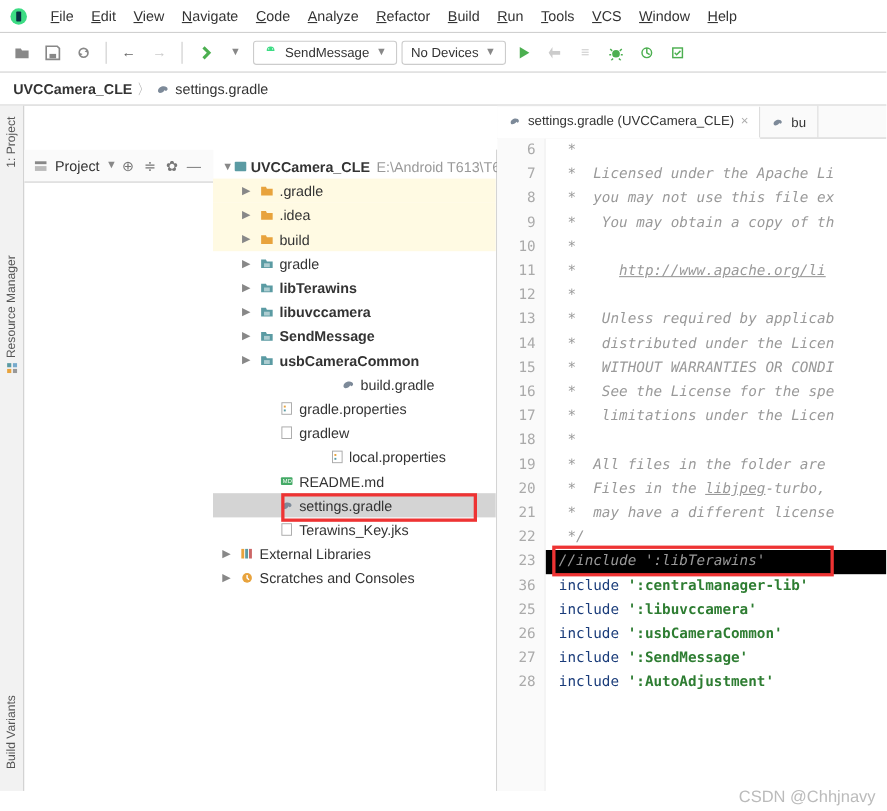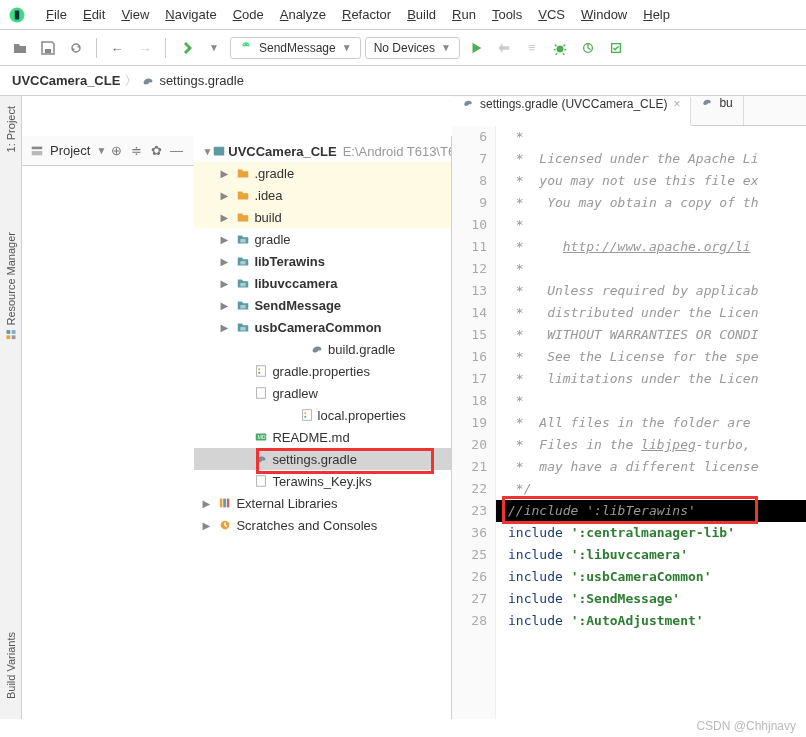--- a/index.html
+++ b/index.html
@@ -33,34 +33,34 @@
 .tree-row .icon { width: 18px; display: inline-flex; align-items: center; justify-content: center; }
 .tree-row .label { margin-left: 2px; }
 .tree-row .label.bold { font-weight: bold; }
 .tree-row .path { color: #999; margin-left: 6px; }
 .folder-orange { fill: #e8a33d; }
 .folder-teal { fill: #5b9ba3; }
 .elephant { fill: #7d8a99; }
 .redbox { border: 3px solid #e33; position: absolute; pointer-events: none; }
 .editor-panel { flex: 1; display: flex; flex-direction: column; overflow: hidden; }
 .editor-tabs { display: flex; align-items: center; height: 30px; border-bottom: 1px solid #d0d0d0; background: #fafafa; }
-.editor-tab { display: flex; align-items: flex-start; padding: 0 10px; height: 100%; gap: 6px; border-right: 1px solid #ddd; font-size: 12px; }
+.editor-tab { display: flex; align-items: center; padding: 0 10px; height: 100%; gap: 6px; border-right: 1px solid #ddd; font-size: 12px; }
 .editor-tab.active { background: #fff; border-bottom: 2px solid #fff; margin-bottom: -1px; }
 .editor-tab .close { color: #aaa; cursor: pointer; }
 .editor-body { flex: 1; display: flex; overflow: hidden; font-family: "Consolas", monospace; font-size: 13px; }
 .gutter-ln { width: 44px; background: #fafafa; border-right: 1px solid #eee; text-align: right; color: #aaa; padding-right: 8px; }
 .gutter-ln div { height: 22px; line-height: 22px; }
 .code { flex: 1; overflow: hidden; }
 .code-line { height: 22px; line-height: 22px; padding-left: 12px; white-space: pre; }
 .code-line.caret-line { background: #000000; }
 .cm-comment { color: #999; font-style: italic; }
 .cm-link { text-decoration: underline; }
 .cm-kw { color: #1a3c7a; }
 .cm-str { color: #2e7d32; font-weight: bold; }
-.watermark { position: absolute; bottom: 4px; right: 10px; color: #bbb; font-size: 12px; }
+.watermark { position: absolute; bottom: 4px; right: 10px; color: #bbb; font-size: 15px; }
 svg { display: block; }
 </style>
 </head>
 <body>
 
 <div class="menubar">
   <svg class="logo" viewBox="0 0 24 24">
       <circle cx="12" cy="12" r="10" fill="#3ddc84"></circle>
       <rect x="9" y="6" width="6" height="12" fill="#073042" rx="1"></rect>
     </svg>

